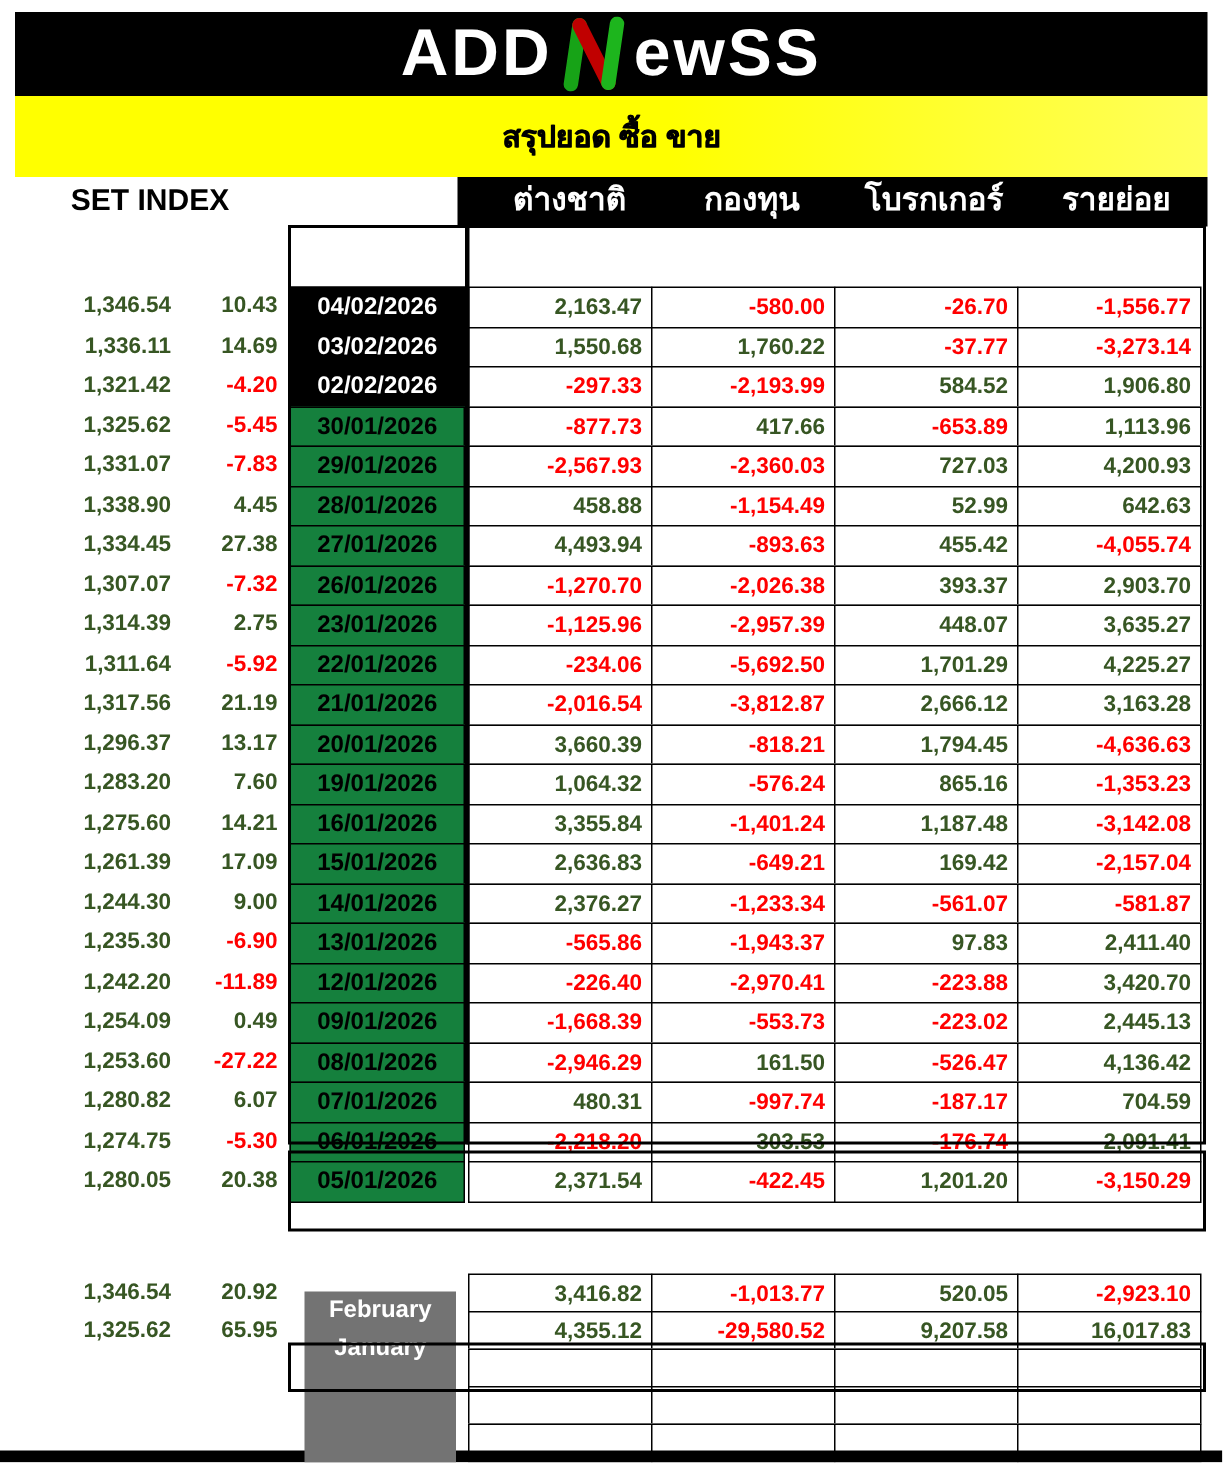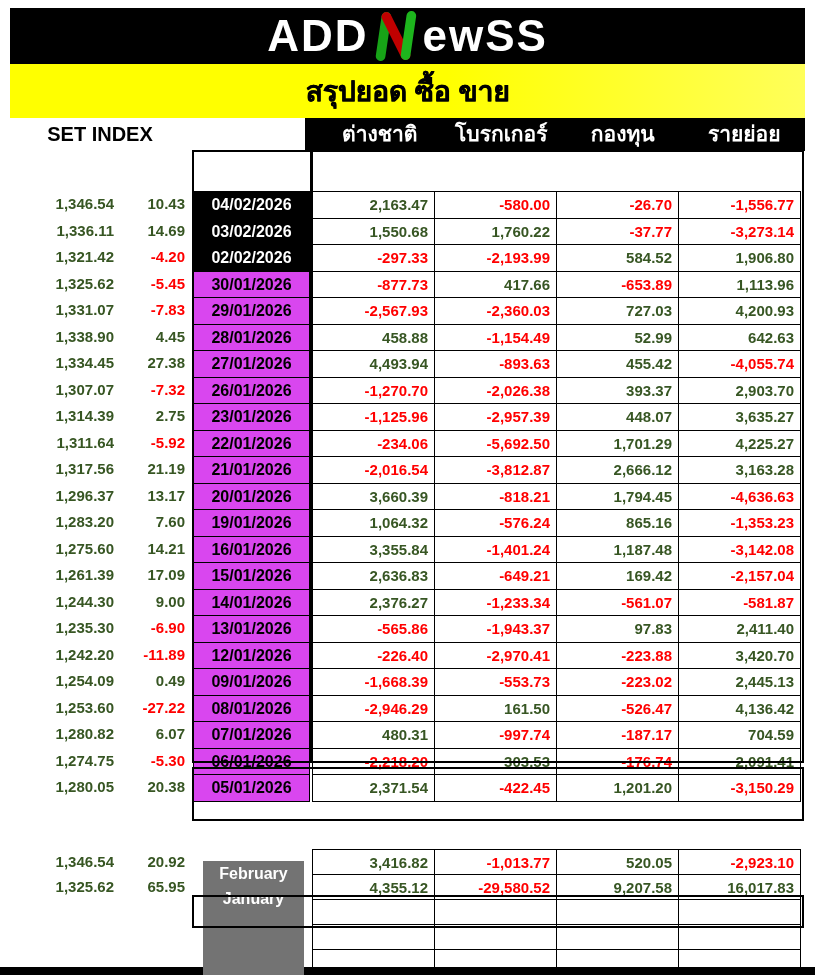--- a/index.html
+++ b/index.html
@@ -18,21 +18,21 @@
     display: flex; align-items: center; justify-content: center;
   }
   .logo { display: flex; align-items: center; color: #fff; font-weight: 800; font-size: 44px; letter-spacing: 2px; line-height: 1; }
   .logo .n-svg { margin: 0 2px; display: block; }
   
   .banner {
     margin-left: 10px; width: 795px; height: 54px;
     background: linear-gradient(90deg, #ffff00 0%, #ffff00 55%, #ffff5a 100%);
     display: flex; align-items: center; justify-content: center;
   }
-  .banner-title { font-size: 28px; font-weight: bold; color: #000; text-shadow: 0.6px 0 #000; }
+  .banner-title { font-size: 20px; font-weight: bold; color: #000; text-shadow: 0.6px 0 #000; }
   
   .header-row { display: flex; height: 33px; margin-left: 10px; align-items: stretch; }
   .set-index-h {
     width: 180px; text-align: center; font-size: 20px; font-weight: bold; color:#000;
     line-height: 33px;
   }
   .h-spacer { width: 115px; }
   .cols-header { width: 500px; background: #000; display: flex; padding-left: 14px; }
   .col-h {
     width: 123.2px; color: #fff; font-size: 21px; font-weight: bold;
@@ -40,21 +40,21 @@
   }
   
   .row { display: flex; height: 27.5px; margin-left: 10px; align-items: stretch; margin-top: 40px; }
   .row + .row { margin-top: -1px; }
   .cell { font-size: 15px; font-weight: bold; line-height: 26.5px; white-space: nowrap; }
   .c-idx { width: 110px; text-align: right; padding-right: 6px; }
   .c-chg { width: 70px;  text-align: right; padding-right: 5px; }
   .sp1 { width: 3px; } .sp2 { width: 2px; }
   .c-date {
     width: 117px; text-align: center; font-size: 16px; color: #000;
-    background: #d946ef; border: 1px solid #000;
+    background: #15803d; border: 1px solid #000;
   }
   .c-date.dark { background: #000; color: #fff; border-color: #000; }
   .c-date.blank { background: transparent; border: none; }
   .c-val {
     width: 123px; text-align: right; padding-right: 6px;
     background: #fff; border: 1px solid #000;
   }
   .c-val + .c-val { margin-left: -1px; }
   .pos { color: #375623; }
   .neg { color: #ff0000; }
@@ -99,22 +99,22 @@
 
   <div class="banner">
     <div class="banner-title">สรุปยอด ซื้อ ขาย</div>
   </div>
 
   <div class="header-row">
     <div class="set-index-h">SET INDEX</div>
     <div class="h-spacer"></div>
     <div class="cols-header">
       <div class="col-h">ต่างชาติ</div>
+      <div class="col-h">กองทุน</div>
       <div class="col-h">โบรกเกอร์</div>
-      <div class="col-h">กองทุน</div>
       <div class="col-h">รายย่อย</div>
     </div>
   </div>
 
   <div>
       <div class="row">
         <div class="cell c-idx pos">1,346.54</div>
         <div class="cell c-chg pos">10.43</div>
         <div class="sp1"></div>
         <div class="cell c-date dark">04/02/2026</div>

